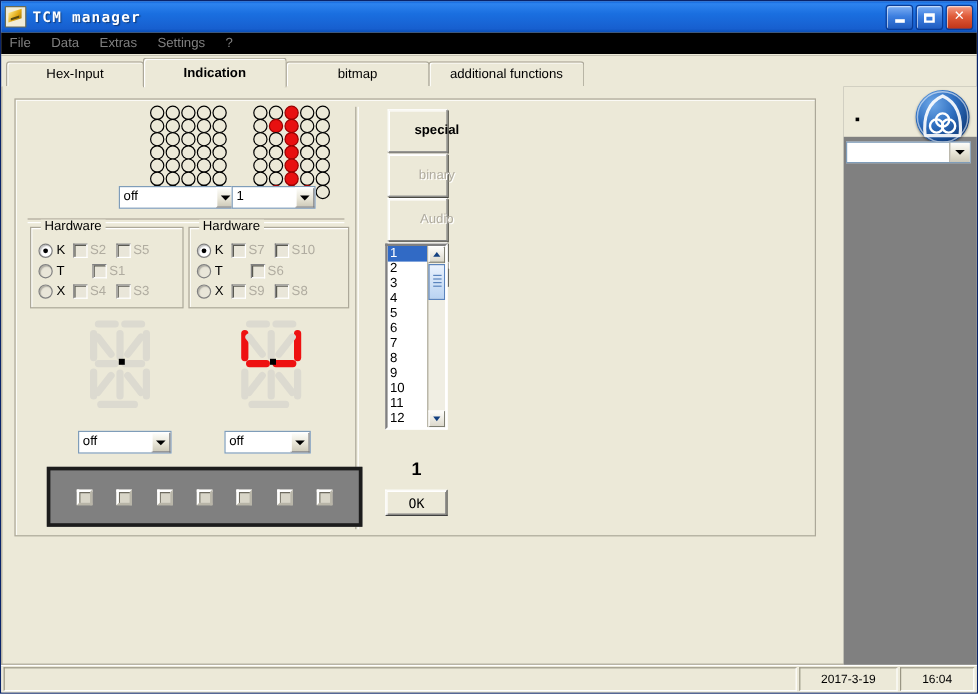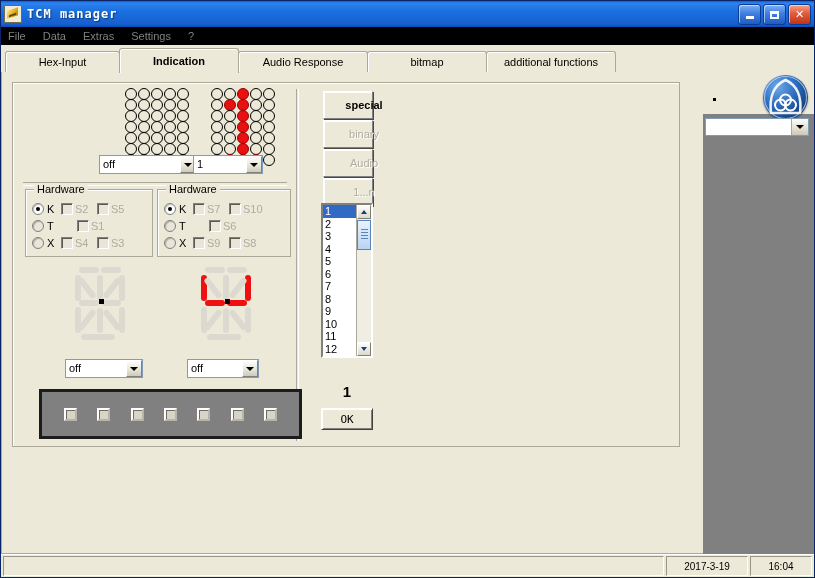--- a/index.html
+++ b/index.html
@@ -207,21 +207,21 @@
     display:flex;align-items:center;justify-content:space-around;padding:0 12px;
   }
   .gray-strip .cb{
     width:13px;height:13px;box-sizing:border-box;background:#d8d5c8;
     border:2px solid;border-color:#ffffff #b8b5a8 #b8b5a8 #ffffff;
     box-shadow:inset 1px 1px 0 #6e6b60;
   }
   
   .btncol{position:absolute;left:310px;top:8px;width:50px;}
   .xbtn{
-    width:50px;height:28px;box-sizing:border-box;margin-bottom:1px;
+    width:50px;height:36px;box-sizing:border-box;margin-bottom:1px;
     background:#ece9d8;
     border:1px solid;border-color:#fff #808080 #808080 #fff;
     box-shadow:inset 1px 1px 0 #fff, 1px 1px 0 #4a4a42;
     display:flex;align-items:center;justify-content:center;
     font-size:11px;color:#000;padding-left:32px;
   }
   .xbtn.disabled{color:#b0aca0;text-shadow:1px 1px 0 #fff;}
   .xbtn.primary{font-weight:bold;}
   .listbox{
     position:absolute;left:308px;top:120px;width:52px;height:155px;
@@ -304,21 +304,20 @@
     <div class="menu-item">File</div>
     <div class="menu-item">Data</div>
     <div class="menu-item">Extras</div>
     <div class="menu-item">Settings</div>
     <div class="menu-item">?</div>
   </div>
 
   <div class="tabstrip">
     <div class="tab tab-t0">Hex-Input</div>
     <div class="tab tab-t2 active">Indication</div>
-    <div class="tab tab-t3">Audio Response</div>
     <div class="tab tab-t4">bitmap</div>
     <div class="tab tab-t5">additional functions</div>
   </div>
 
   <div class="body-area">
 
     <div class="left-pane">
       <div class="content-box">
 
         <div class="divider-v"></div>

